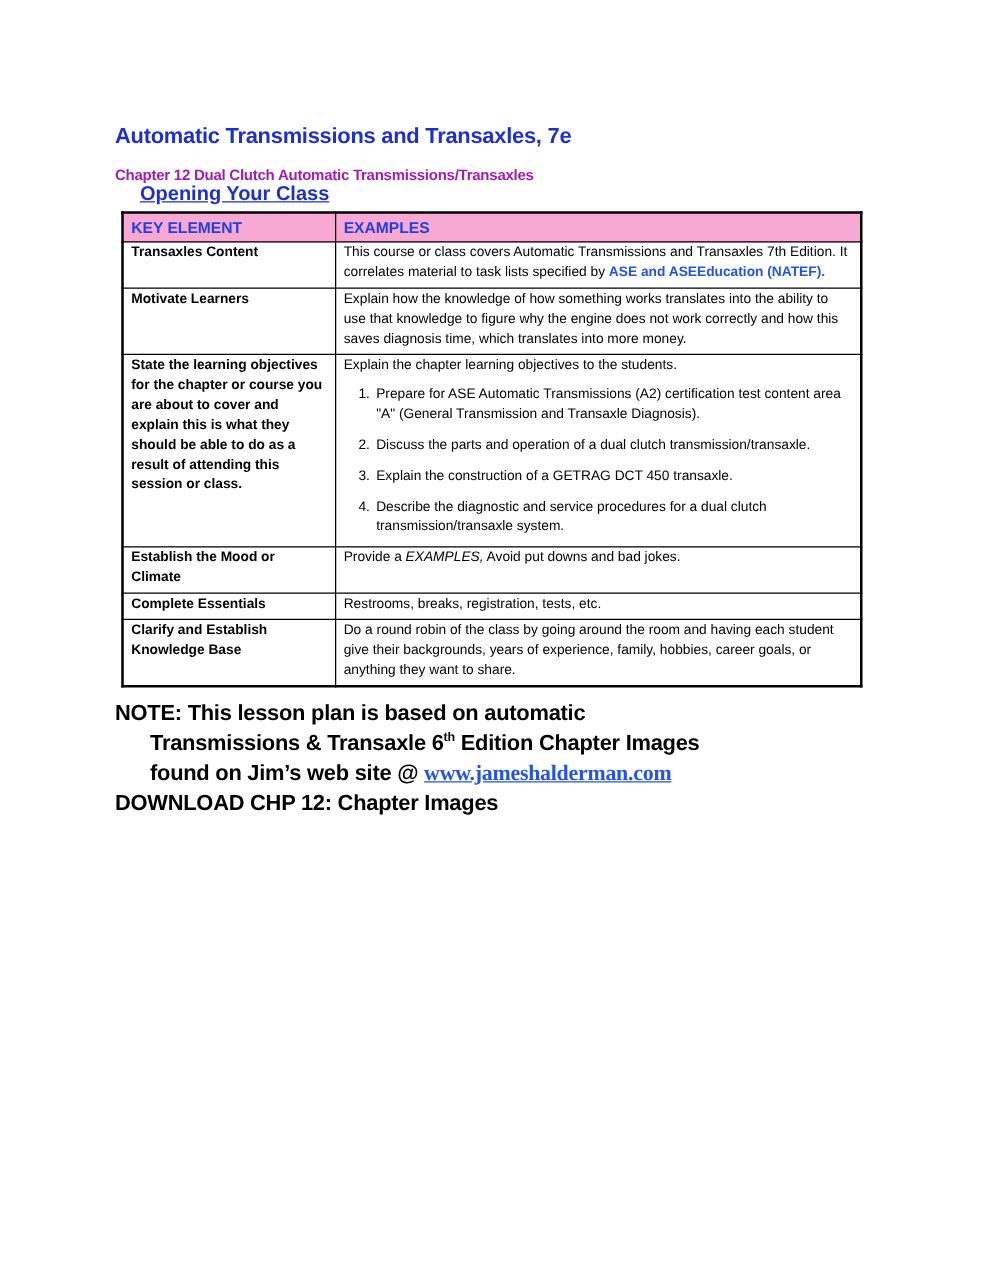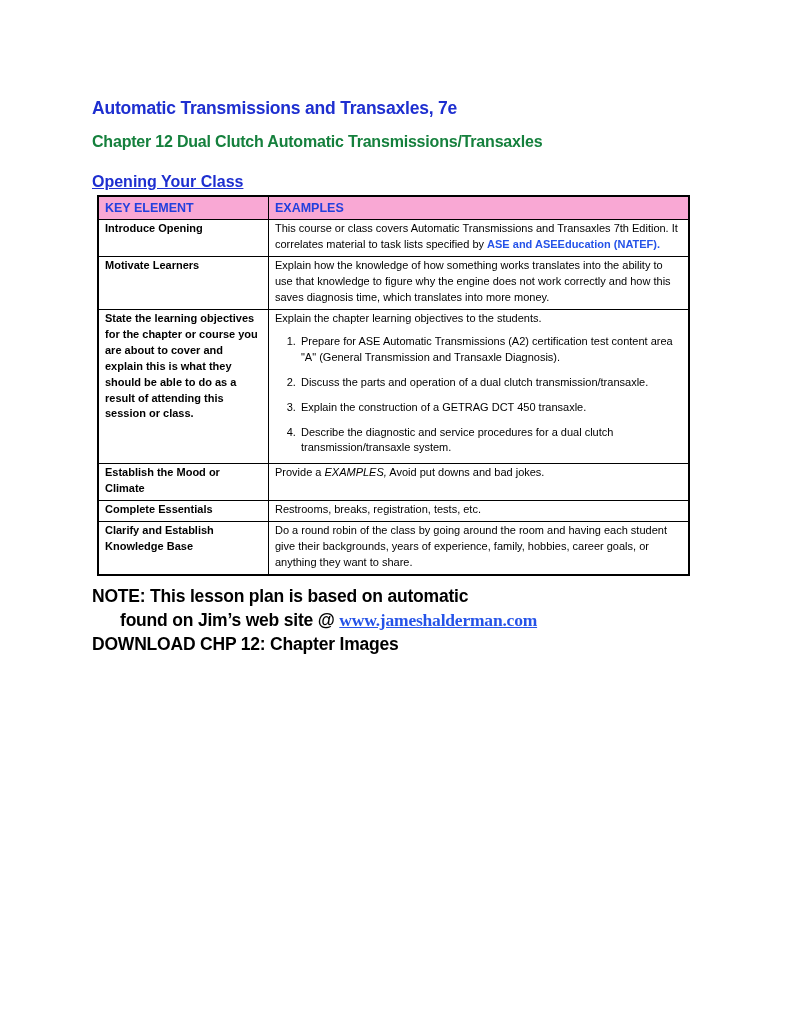--- a/index.html
+++ b/index.html
@@ -19,32 +19,33 @@
   .doc { padding: 98px 92px 0 92px; }
 
   .title {
     color: #1e2fd0;
     font-weight: bold;
     font-size: 17.5px;
     letter-spacing: -0.2px;
     margin-bottom: 14px;
   }
   .subtitle {
-    color: #15803d;
+    color: #a21caf;
     font-weight: bold;
-    font-size: 16px;
+    font-size: 12px;
     letter-spacing: -0.2px;
-    margin-bottom: 22px;
+    margin-bottom: 0;
   }
   .section-heading {
     color: #1e2fd0;
     font-weight: bold;
     font-size: 16px;
     text-decoration: underline;
     margin-bottom: 4px;
+    margin-left: 20px;
   }
 
   table.lesson {
     border-collapse: collapse;
     width: 593px;
     margin-left: 5px;
     border: 2px solid #000000;
     font-size: 11px;
     line-height: 1.45;
   }
@@ -106,21 +107,21 @@
           <col class="c-ex">
         </colgroup>
       <thead>
         <tr>
           <th>KEY ELEMENT</th>
           <th>EXAMPLES</th>
         </tr>
       </thead>
       <tbody>
         <tr>
-          <td class="key-cell">Introduce Opening</td>
+          <td class="key-cell">Transaxles Content</td>
           <td>
             <span>This course or class covers Automatic Transmissions and Transaxles 7th Edition. It correlates material to task lists specified by </span><span class="blue-bold">ASE and ASEEducation (NATEF).</span>
           </td>
         </tr>
         <tr>
           <td class="key-cell">Motivate Learners</td>
           <td>Explain how the knowledge of how something works translates into the ability to use that knowledge to figure why the engine does not work correctly and how this saves diagnosis time, which translates into more money.</td>
         </tr>
         <tr>
           <td class="key-cell">State the learning objectives for the chapter or course you are about to cover and explain this is what they should be able to do as a result of attending this session or class.</td>
@@ -147,19 +148,22 @@
         <tr>
           <td class="key-cell">Clarify and Establish Knowledge Base</td>
           <td>Do a round robin of the class by going around the room and having each student give their backgrounds, years of experience, family, hobbies, career goals, or anything they want to share.</td>
         </tr>
       </tbody>
     </table>
 
     <div class="note-block">
       <div>NOTE: This lesson plan is based on automatic</div>
       <div class="note-indent">
+        <span>Transmissions &amp; Transaxle 6</span><sup>th</sup><span> Edition Chapter Images</span>
+      </div>
+      <div class="note-indent">
         <span>found on Jim’s web site @ </span><a href="#" class="note-link">www.jameshalderman.com</a>
       </div>
       <div>DOWNLOAD CHP 12: Chapter Images</div>
     </div>
 
   </div>
 </div>
 
 </body></html>

